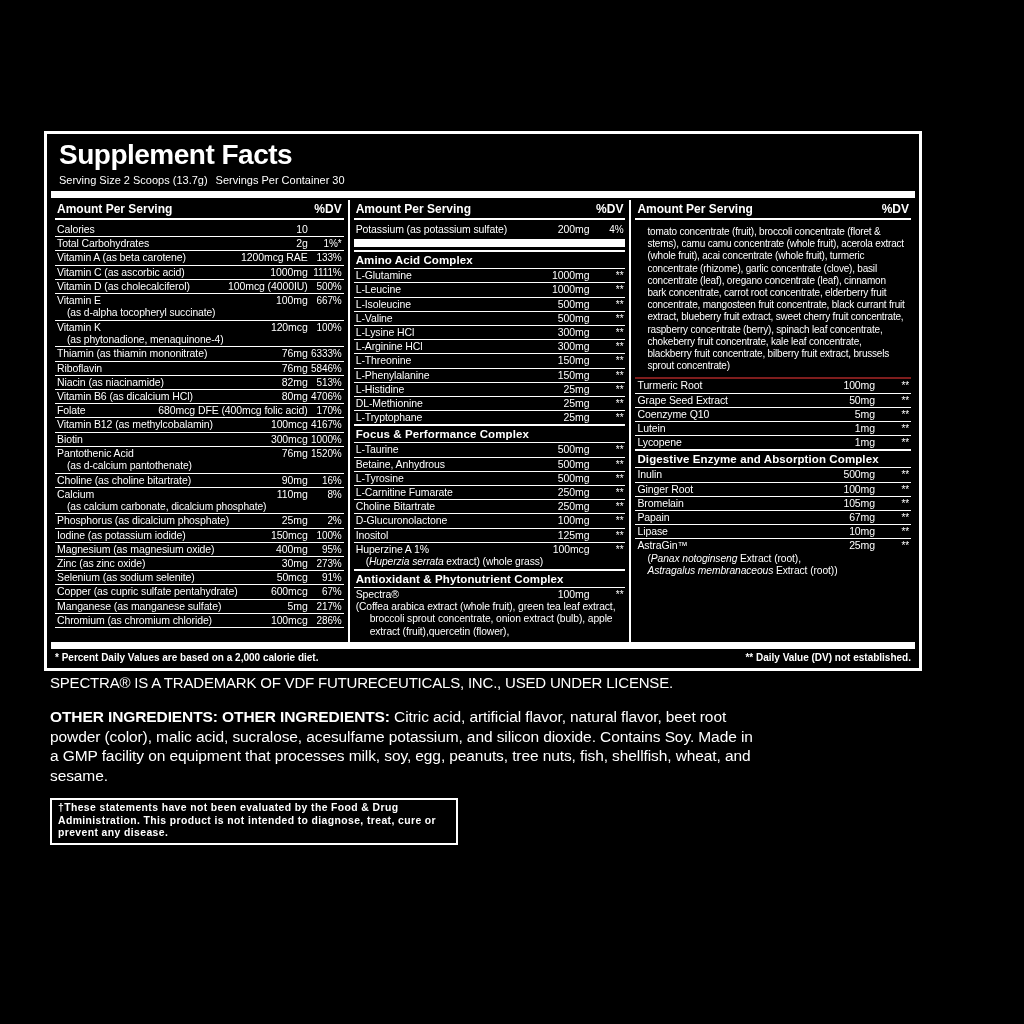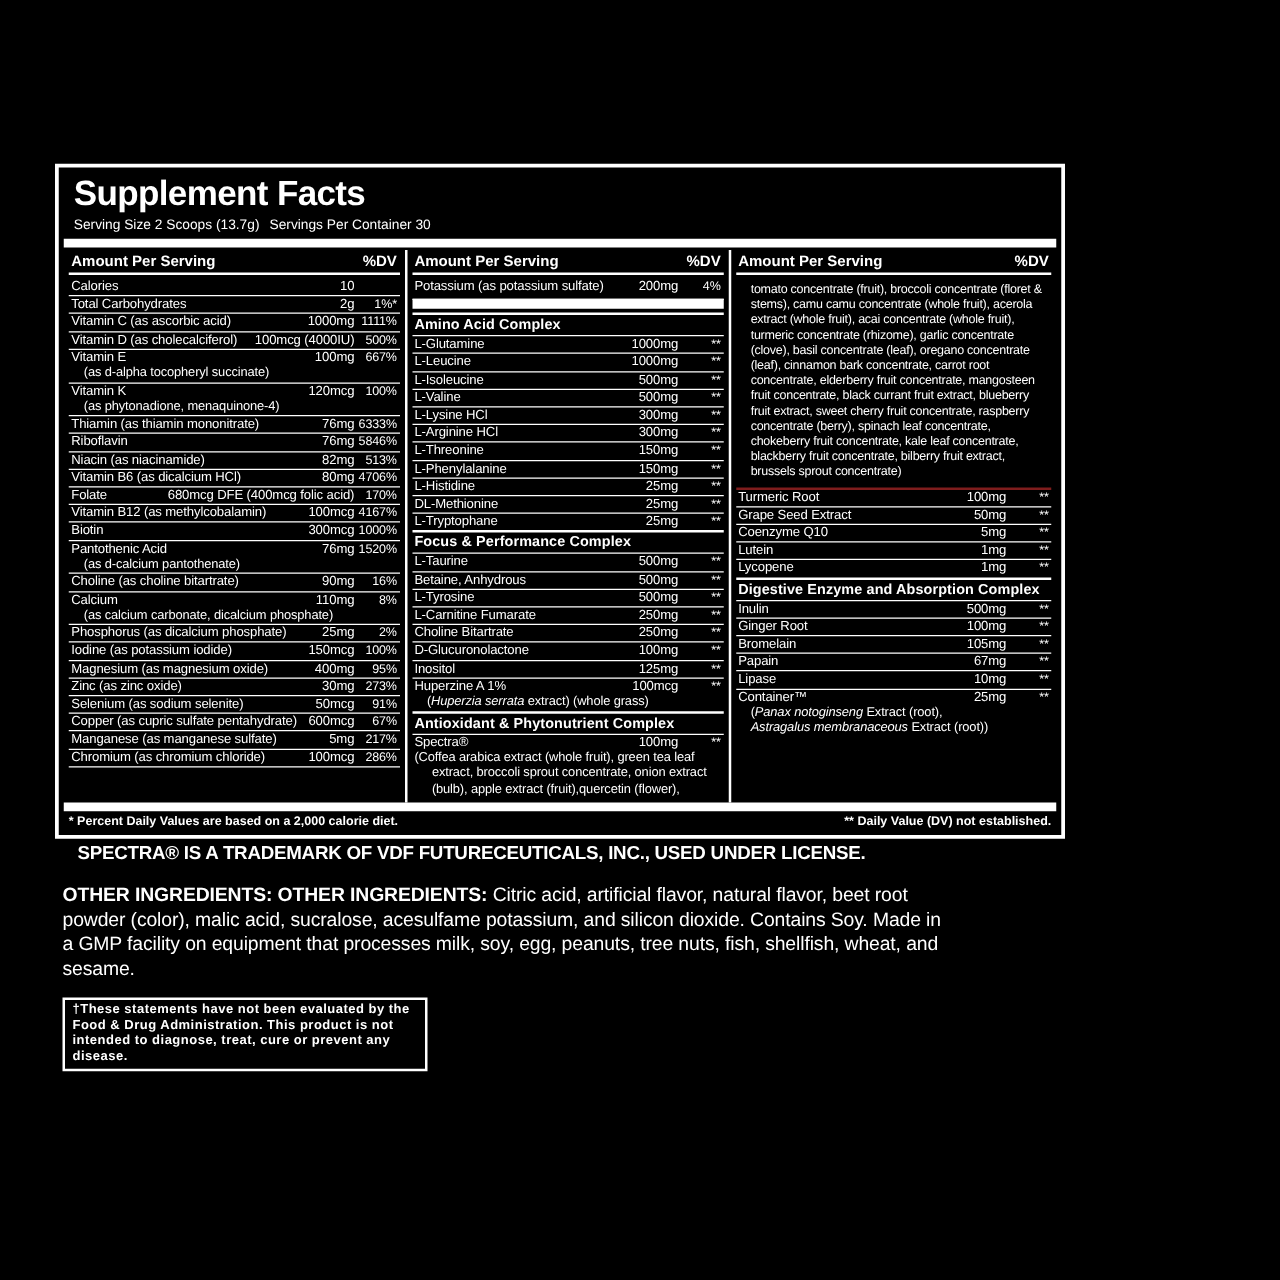--- a/index.html
+++ b/index.html
@@ -2,21 +2,21 @@
 <html><head>
 <meta charset="utf-8">
 <style>
   html,body{margin:0;padding:0;}
   body{
     width:1024px;height:1024px;background:#000;position:relative;overflow:hidden;
     font-family:"Liberation Sans", sans-serif;color:#fff;
     -webkit-font-smoothing:antialiased;
   }
   .label{
-    position:absolute;left:44px;top:131px;width:808px;box-sizing:border-box;
+    position:absolute;left:44px;top:131px;width:878px;box-sizing:border-box;
     border:3px solid #fff;background:#000;padding-top:2px;
   }
   .lblhead{padding:5px 12px 0 12px;}
   .title{font-size:28px;font-weight:bold;letter-spacing:-0.5px;line-height:1;}
   .serving{font-size:11px;margin-top:5px;}
   .serving .s2{margin-left:8px;}
   .thickbar{height:7px;background:#fff;margin:5px 4px 0 4px;}
   .footbar{height:7px;background:#fff;margin:0 4px;}
   .cols{display:flex;align-items:stretch;margin:2px 4px 0 4px;}
   .col{box-sizing:border-box;padding:1px 4px 4px 4px;}
@@ -42,25 +42,25 @@
   .row.section .main{font-weight:bold;font-size:11.5px;line-height:16px;letter-spacing:0.1px;}
   .row.bar{height:7px;background:#fff;margin:3px 0;padding:0;}
   .row.bottomline{border-bottom:1px solid #fff;}
   .row.para .main{display:block;}
   .row.para .name{
     white-space:normal;display:block;padding:3px 2px 5px 10px;
     font-size:10px;line-height:12.2px;letter-spacing:-0.2px;
   }
   .tfoot{display:flex;justify-content:space-between;font-size:10px;font-weight:bold;padding:3px 8px 5px 8px;}
   .below{position:absolute;left:50px;top:674px;width:724px;}
-  .tm{font-size:15px;font-weight:bold;letter-spacing:-0.2px;margin-left:12px;}
+  .tm{font-size:15px;font-weight:normal;letter-spacing:-0.2px;}
   .oi{margin-top:16px;font-size:15.5px;line-height:19.5px;width:712px;letter-spacing:-0.1px;}
   .oi .lead{font-weight:bold;}
   .fda{
-    margin-top:13px;width:292px;box-sizing:border-box;border:2px solid #fff;
+    margin-top:13px;width:408px;box-sizing:border-box;border:2px solid #fff;
     padding:2px 6px 3px 6px;font-size:10.4px;font-weight:bold;line-height:12.6px;letter-spacing:0.4px;
   }
 </style>
 </head>
 <body>
 
 <div class="label">
   <div class="lblhead">
     <div class="title">Supplement Facts</div>
     <div class="serving">
@@ -89,20 +89,28 @@
 
           <div class="row">
             <div class="main">
               <span class="name">Total Carbohydrates</span>
               <span class="amt">2g</span>
               <span class="dv">1%*</span>
             </div>
 
           </div>
 
+          <div class="row">
+            <div class="main">
+              <span class="name">Vitamin A (as beta carotene)</span>
+              <span class="amt">1200mcg RAE</span>
+              <span class="dv">133%</span>
+            </div>
+
+          </div>
 
           <div class="row">
             <div class="main">
               <span class="name">Vitamin C (as ascorbic acid)</span>
               <span class="amt">1000mg</span>
               <span class="dv">1111%</span>
             </div>
 
           </div>
 
@@ -632,21 +640,21 @@
             <div class="main">
               <span class="name">Lipase</span>
               <span class="amt">10mg</span>
               <span class="dv">**</span>
             </div>
 
           </div>
 
           <div class="row">
             <div class="main">
-              <span class="name">Container™</span>
+              <span class="name">AstraGin™</span>
               <span class="amt">25mg</span>
               <span class="dv">**</span>
             </div>
             <div class="sub"><span>(</span><span class="it">Panax notoginseng</span><span> Extract (root),</span><br><span class="it">Astragalus membranaceous</span><span> Extract (root))</span></div>
           </div>
         </div>
     </div>
 
   </div>
 

